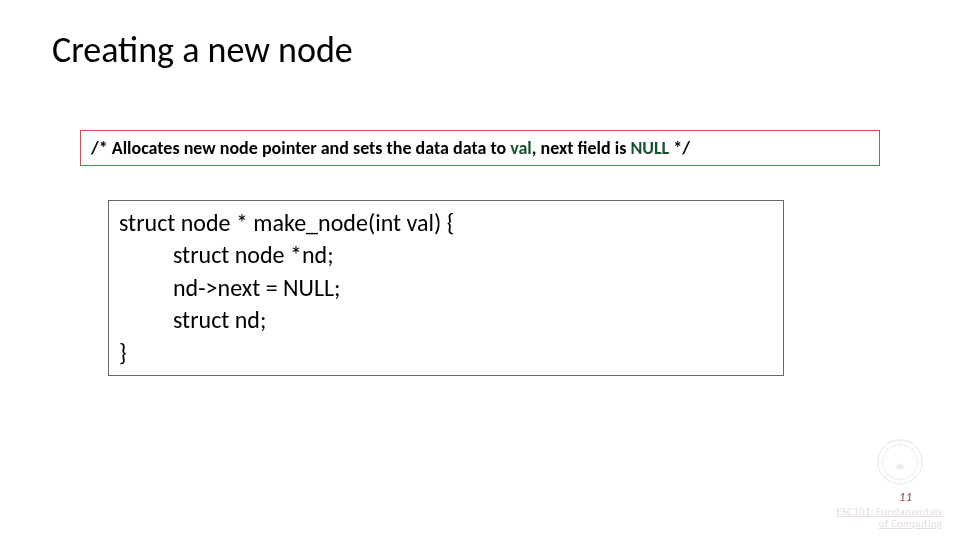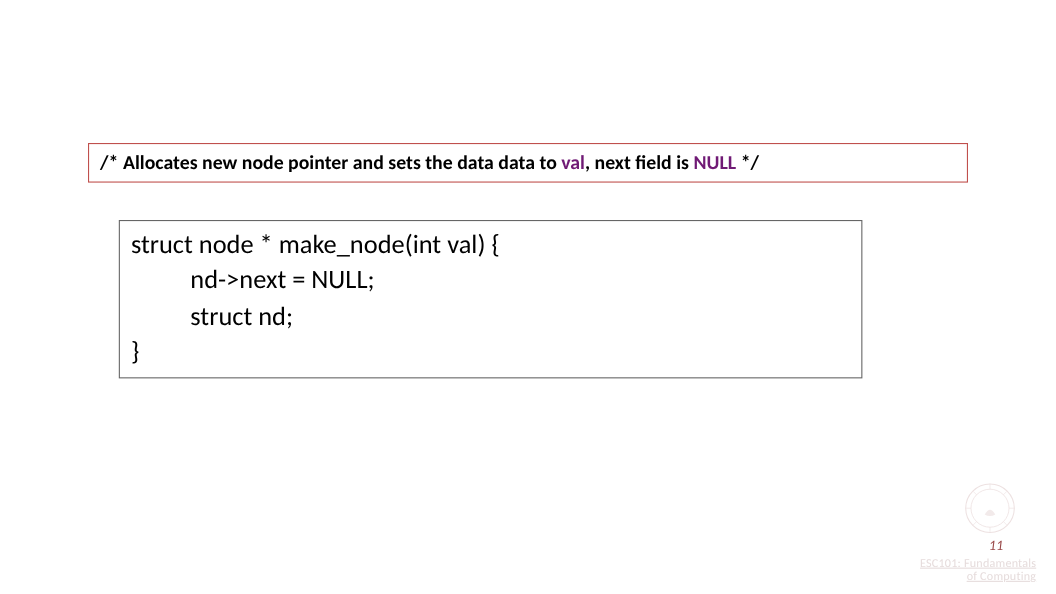--- a/index.html
+++ b/index.html
@@ -30,21 +30,21 @@
   position: absolute;
   left: 80px;
   top: 130px;
   width: 800px;
   box-sizing: border-box;
   border: 1.5px solid #c0504d;
   padding: 6px 10px 6px 10px;
   font-size: 18px;
   font-weight: 700;
 }
-.comment-box .kw { color: #701a75; font-weight: 700; }
+.comment-box .kw { color: #14532d; font-weight: 700; }
 .code-box {
   position: absolute;
   left: 108px;
   top: 200px;
   width: 676px;
   box-sizing: border-box;
   border: 1px solid #666;
   padding: 6px 10px 6px 10px;
   font-size: 24px;
   line-height: 1.35;
@@ -79,27 +79,29 @@
   height: 48px;
   opacity: 0.35;
 }
 .seal svg { width: 48px; height: 48px; }
 </style>
 </head>
 <body>
 
 <div class="slide">
 
+  <div class="title">Creating a new node</div>
 
   <div class="comment-box">
     <span>/* Allocates new node pointer and sets the  data data to </span><span class="kw">val</span><span>, next field is </span><span class="kw">NULL</span><span> */</span>
   </div>
 
   <div class="code-box">
     <div class="code-line">struct node * make_node(int val) {</div>
+    <div class="code-line"><span class="indent">struct node *nd;</span></div>
     <div class="code-line"><span class="indent">nd-&gt;next = NULL;</span></div>
     <div class="code-line"><span class="indent">struct nd;</span></div>
     <div class="code-line">}</div>
   </div>
 
   <div class="seal">
     <svg viewBox="0 0 100 100">
       <circle cx="50" cy="50" r="46" fill="none" stroke="#caa" stroke-width="2"></circle>
       <circle cx="50" cy="50" r="36" fill="none" stroke="#caa" stroke-width="1.5"></circle>
       <g stroke="#caa" stroke-width="1.2">

